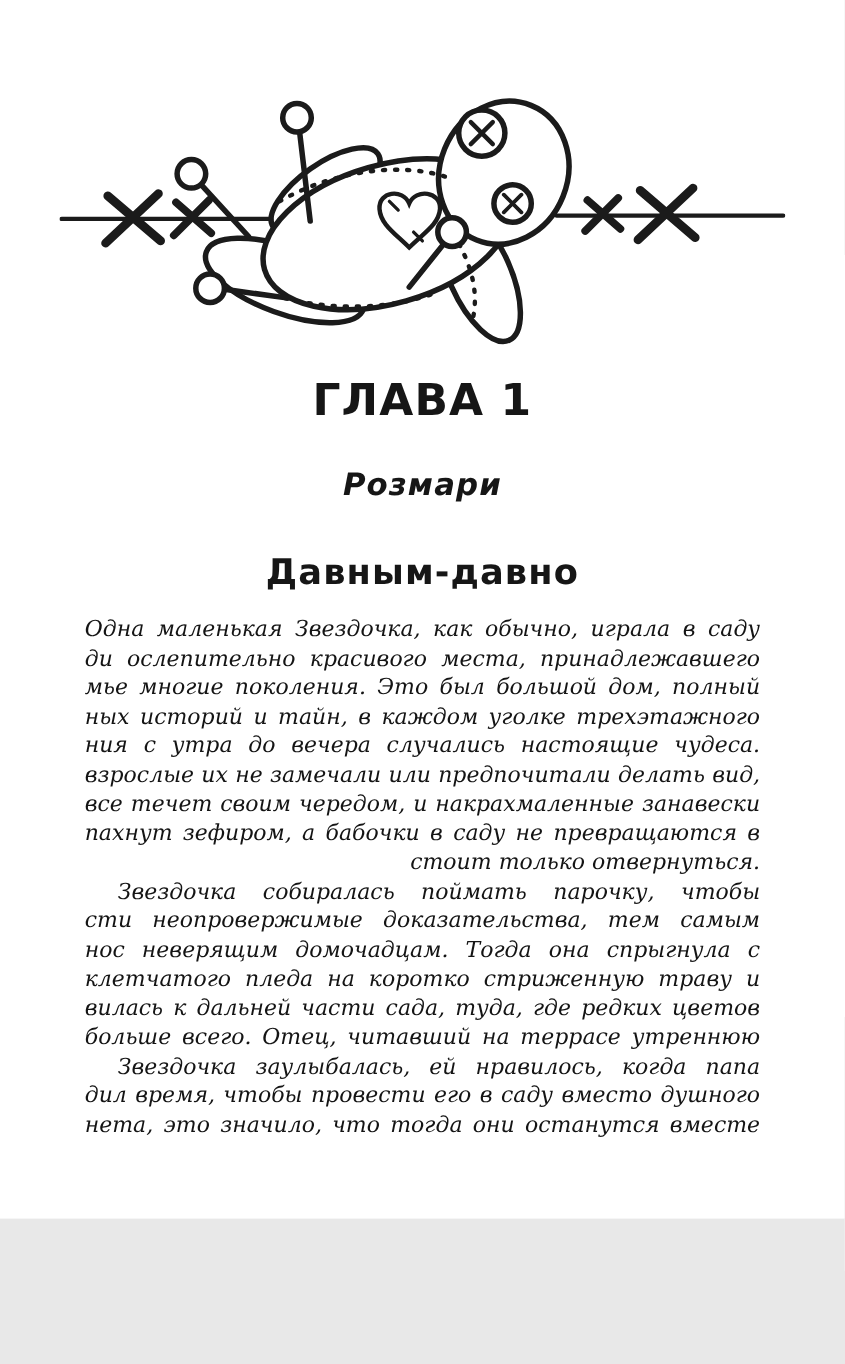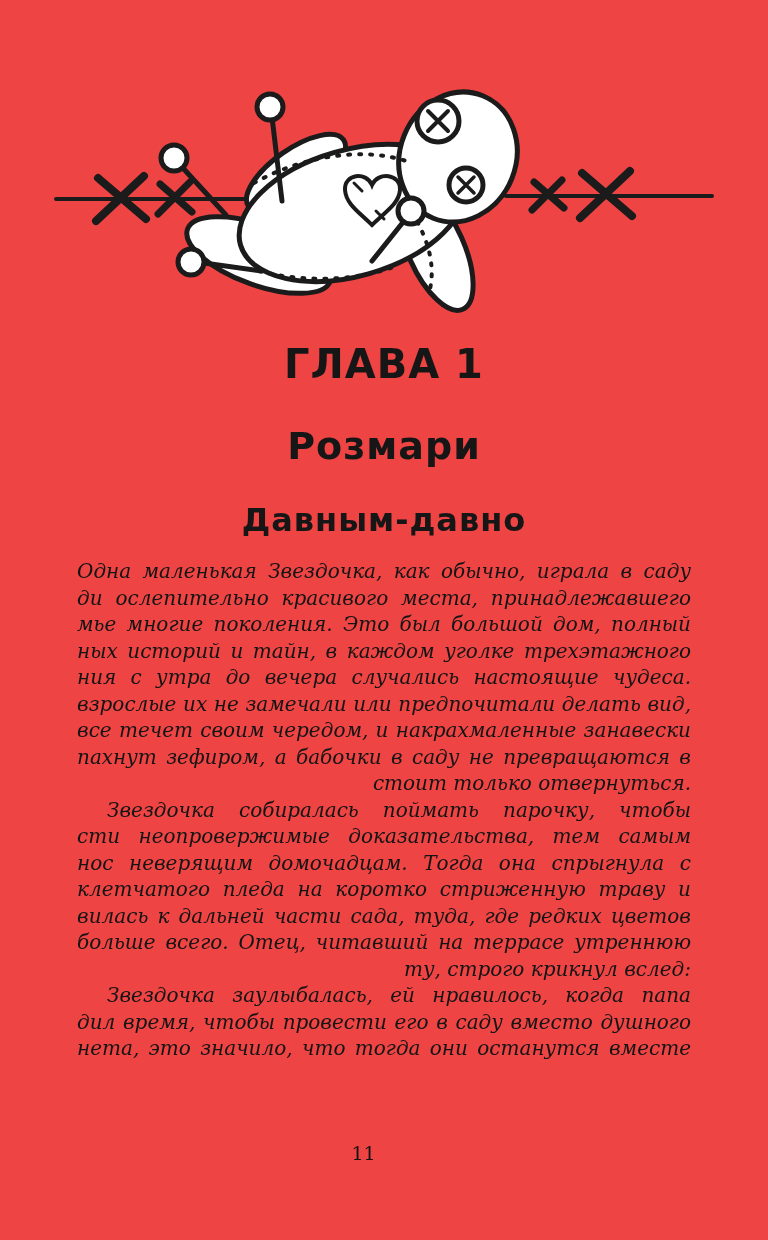--- a/index.html
+++ b/index.html
@@ -1,40 +1,40 @@
 <!DOCTYPE html>
 <html lang="ru"><head>
 <meta charset="utf-8">
 <style>
   html,body{margin:0;padding:0;background:#e8e8e8;}
   .page{
     position:relative;
-    width:768px;height:1240px;
+    width:768px;height:1108px;
     margin:0 auto;
-    background:#ef4444;
+    background:#ffffff;
     overflow:hidden;
     font-family:"DejaVu Serif", serif;
     color:#141414;
   }
   
   .illo{
     position:absolute;left:54px;top:82px;width:660px;height:232px;
   }
   
   .kicker,.title,.subtitle{
     position:absolute;left:77px;width:614px;
     text-align:center;
     font-family:"DejaVu Sans", sans-serif;
     font-weight:700;
     color:#161616;
     letter-spacing:1px;
     white-space:nowrap;
   }
   .kicker{top:344px;font-size:40px;line-height:1;}
-  .title{top:427px;font-size:38px;line-height:1;}
+  .title{top:427px;font-size:28px;line-height:1;font-style:italic;}
   .subtitle{top:504px;font-size:32px;line-height:1;}
   
   .bodytext{
     position:absolute;left:77px;top:558px;width:614px;
     font-style:italic;
     font-size:20px;
   }
   .ln{
     height:26.5px;line-height:26.5px;
     overflow:hidden;
@@ -134,21 +134,20 @@
       <div class="ln j">пахнут зефиром, а бабочки в саду не превращаются в фей,</div>
       <div class="ln">стоит только отвернуться.</div>
     </div>
     <div class="para">
       <div class="ln j ind">Звездочка собиралась поймать парочку, чтобы прине-</div>
       <div class="ln j">сти неопровержимые доказательства, тем самым утерев</div>
       <div class="ln j">нос неверящим домочадцам. Тогда она спрыгнула с мягкого</div>
       <div class="ln j">клетчатого пледа на коротко стриженную траву и отпра-</div>
       <div class="ln j">вилась к дальней части сада, туда, где редких цветов было</div>
       <div class="ln j">больше всего. Отец, читавший на террасе утреннюю газе-</div>
-      <div class="ln">ту, строго крикнул вслед:</div>
     </div>
     <div class="para">
       <div class="ln j ind">Звездочка заулыбалась, ей нравилось, когда папа нахо-</div>
       <div class="ln j">дил время, чтобы провести его в саду вместо душного каби-</div>
       <div class="ln j">нета, это значило, что тогда они останутся вместе чуть</div>
     </div>
   </div>
 
   <div class="folio">11</div>
 

